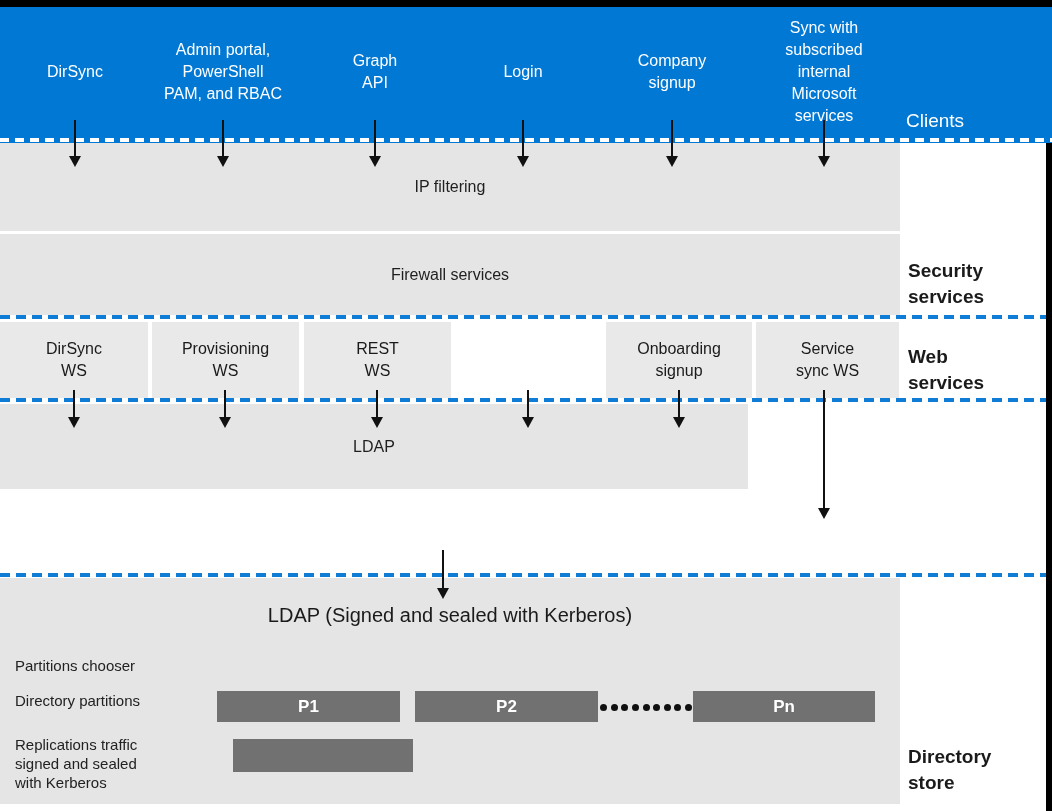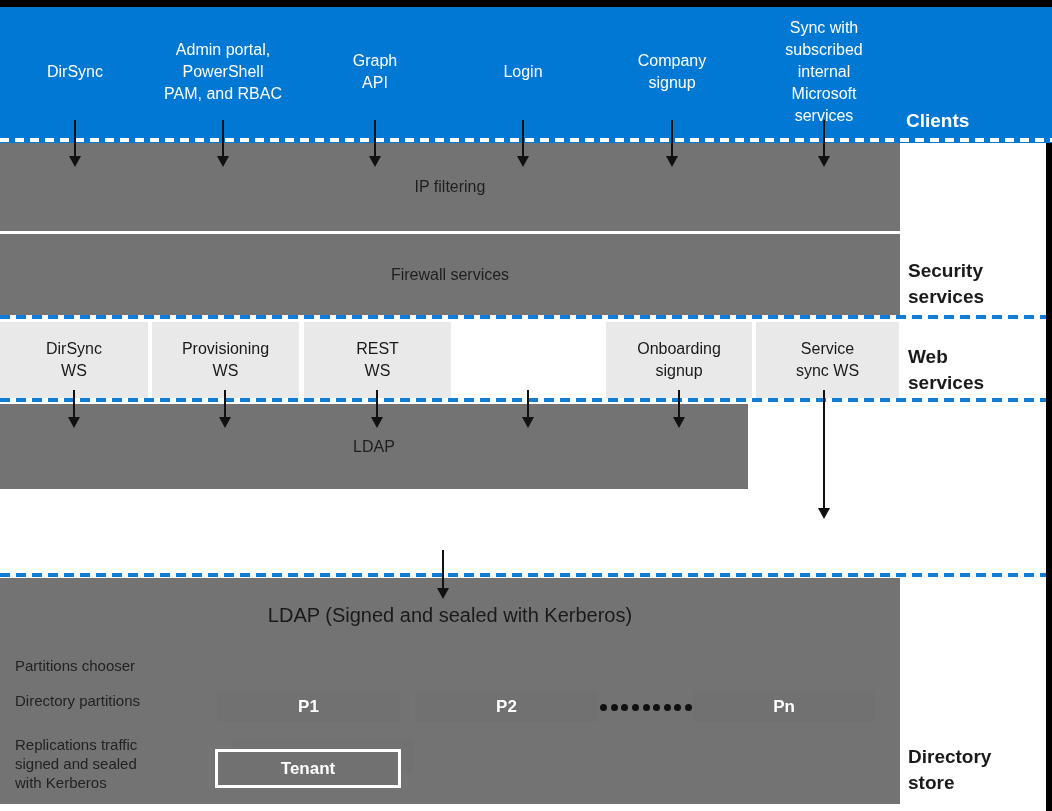--- a/index.html
+++ b/index.html
@@ -19,29 +19,29 @@
   .border-right  { left: 1046px; top: 143px; width: 6px; height: 668px; background: #000; }
 
   
   .blue-band { left: 0; top: 0; width: 1052px; height: 143px; background: #0078D4; }
   .client-label {
     position: absolute; color: #ffffff; font-size: 16px; line-height: 22px;
     text-align: center; white-space: pre-line;
   }
   .clients-caption {
     position: absolute; left: 906px; top: 110px; color: #ffffff;
-    font-size: 19px; font-weight: bold;
+    font-size: 19px; font-weight: normal;
   }
   .white-dashes {
     position: absolute; left: 0; top: 138px; width: 1052px; height: 4px;
     background: repeating-linear-gradient(90deg, #ffffff 0 9px, rgba(255,255,255,0) 9px 15px);
   }
 
   
-  .gray { background: #737373; }
+  .gray { background: #e5e5e5; }
   .band-text { display: flex; align-items: center; justify-content: center; font-size: 16px; color: #1f1f1f; }
   .band-ip       { left: 0; top: 143px; width: 900px; height: 88px; }
   .band-firewall { left: 0; top: 234px; width: 900px; height: 81px; }
   .band-rbac     { left: 0; top: 404px; width: 748px; height: 85px; }
   .band-dsapi    { left: 0; top: 492px; width: 900px; height: 81px; }
   .band-store    { left: 0; top: 578px; width: 900px; height: 226px; }
 
   
   .dash-line {
     position: absolute; left: 0; width: 1046px; height: 4px;
@@ -158,21 +158,20 @@
       <span class="dot"></span>
         <span class="dot"></span>
         <span class="dot"></span>
     </div>
     <div class="p-box" style="left:693px; width:182px;">Pn</div>
 
     <div class="small-label" style="top:157px;">Replications traffic
 signed and sealed
 with Kerberos</div>
     <div class="tenant-back"></div>
-    <div class="tenant-front">Tenant</div>
   </div>
 
   <div class="side-caption" style="top:258px;">Security
 services</div>
   <div class="side-caption" style="top:344px;">Web
 services</div>
   <div class="side-caption" style="top:744px;">Directory
 store</div>
 
   <div class="arrow-shaft" style="left:74px;  top:120px; height:36px;"></div>

